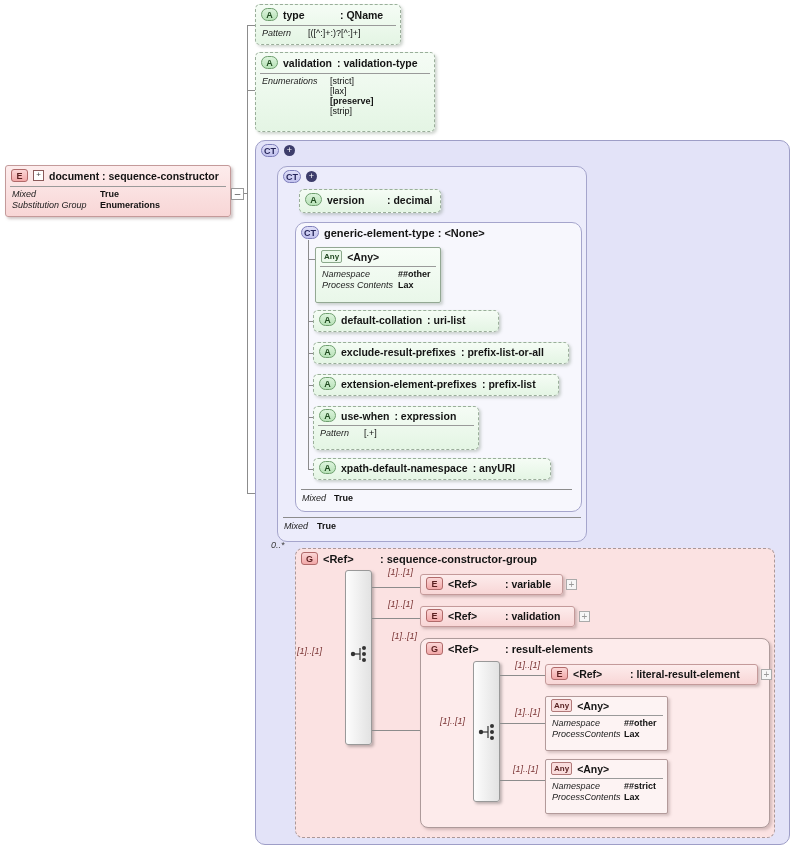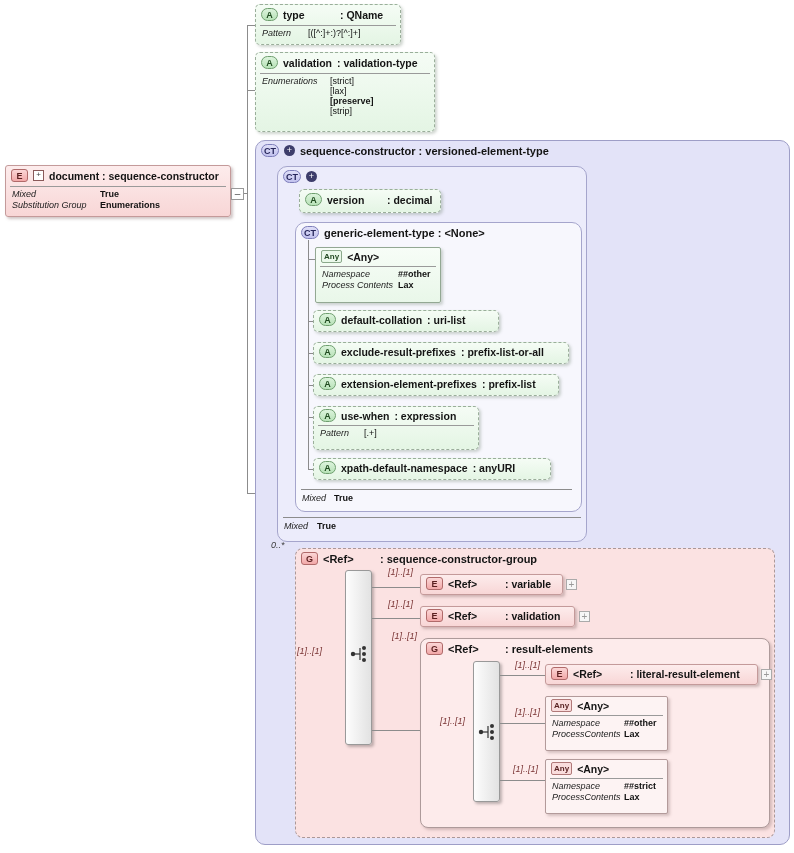--- a/index.html
+++ b/index.html
@@ -117,21 +117,20 @@
         <span class="propval" style="font-weight:bold">[preserve]</span>
         <span class="propval" style="font-weight:normal">[strip]</span>
       </span>
     </div>
   </div>
 
   <div class="box purple-outer" style="left:255px;top:140px;width:535px;height:705px">
     <div class="hdr">
       <span class="chip chip-ct">CT</span>
       <span class="circle-plus"></span>
-      <span class="bigname">sequence-constructor : versioned-element-type</span>
     </div>
   </div>
 
   <div class="box purple-inner" style="left:277px;top:166px;width:310px;height:376px">
     <div class="hdr">
       <span class="chip chip-ct">CT</span>
       <span class="circle-plus"></span>
     </div>
   </div>
 

